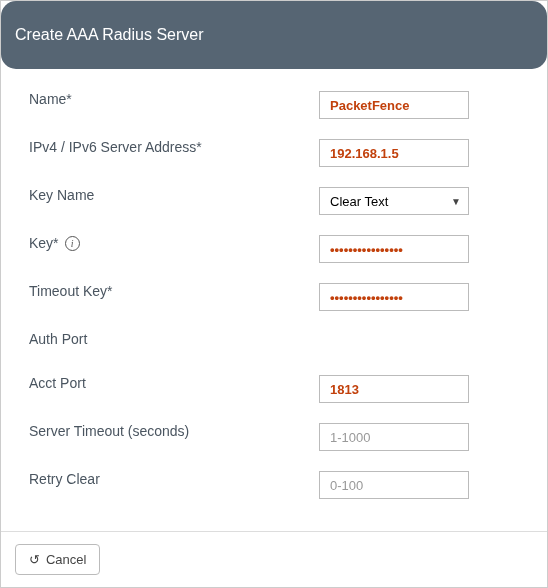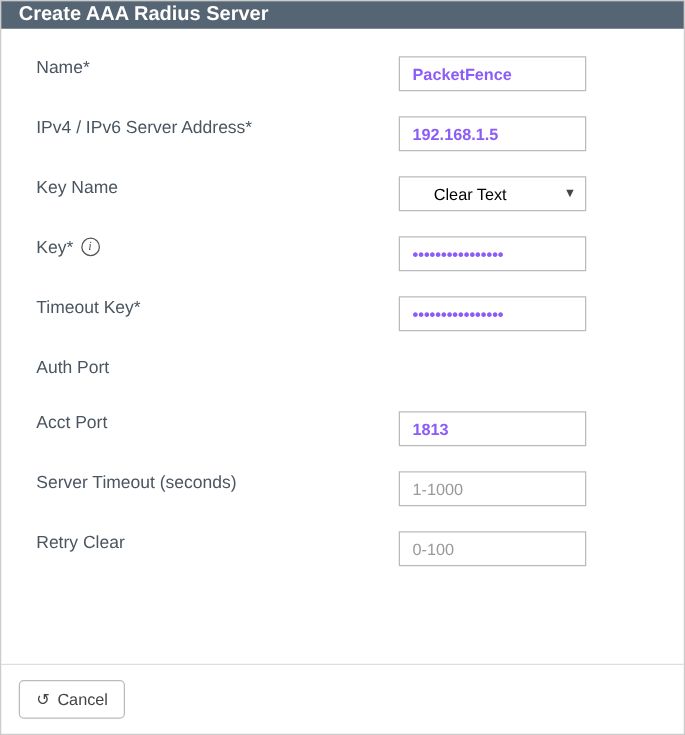--- a/index.html
+++ b/index.html
@@ -18,23 +18,24 @@
     .dialog {
       width: 548px;
       height: 588px;
       border: 1px solid #ccc;
       display: flex;
       flex-direction: column;
     }
     .header {
       background: #566573;
       color: #fff;
-      padding: 2px 14px;
+      padding: 25px 14px;
       font-size: 16px;
-      font-weight: 700;
+      font-weight: 400;
+      border-radius: 15px;
     }
     .content {
       flex: 1;
       padding: 22px 28px 10px 28px;
       overflow: auto;
     }
     .form-row {
       display: flex;
       align-items: flex-start;
       margin-bottom: 20px;
@@ -51,36 +52,36 @@
     .form-control {
       flex: 1;
     }
     input[type="text"], input[type="password"] {
       width: 150px;
       height: 28px;
       padding: 4px 10px;
       border: 1px solid #bbb;
       font-size: 13px;
       font-weight: 600;
-      color: #8b5cf6;
+      color: #c2410c;
       background: #fff;
     }
     input[type="text"]::placeholder,
     input[type="password"]::placeholder {
       color: #999;
       font-weight: 400;
     }
     .select-wrap {
       position: relative;
       width: 150px;
     }
     select {
       width: 100%;
       height: 28px;
-      padding: 4px 27px;
+      padding: 4px 10px;
       border: 1px solid #bbb;
       font-size: 13px;
       background: #fff;
       appearance: none;
       -webkit-appearance: none;
       cursor: pointer;
     }
     .select-arrow {
       position: absolute;
       right: 8px;

